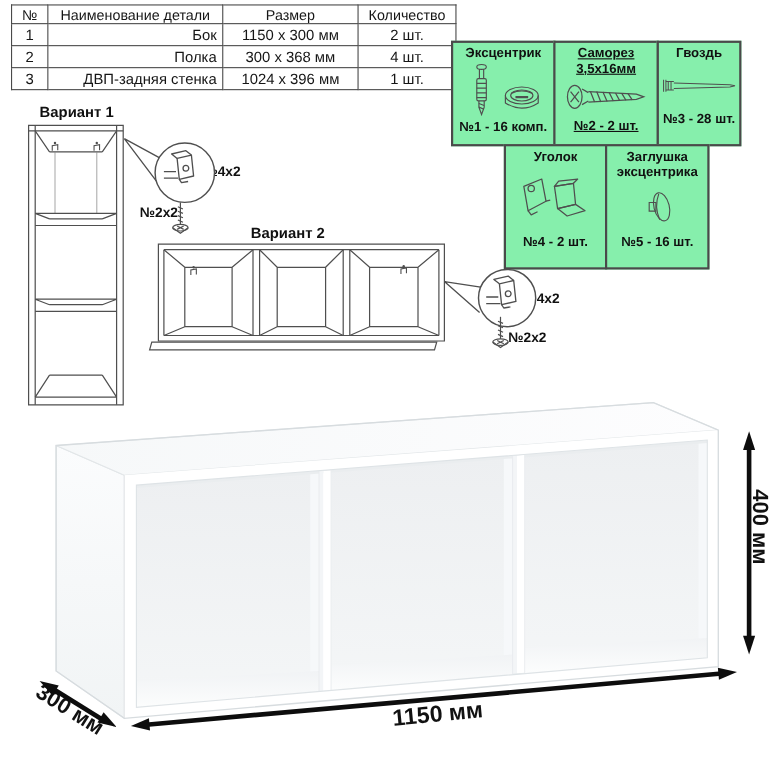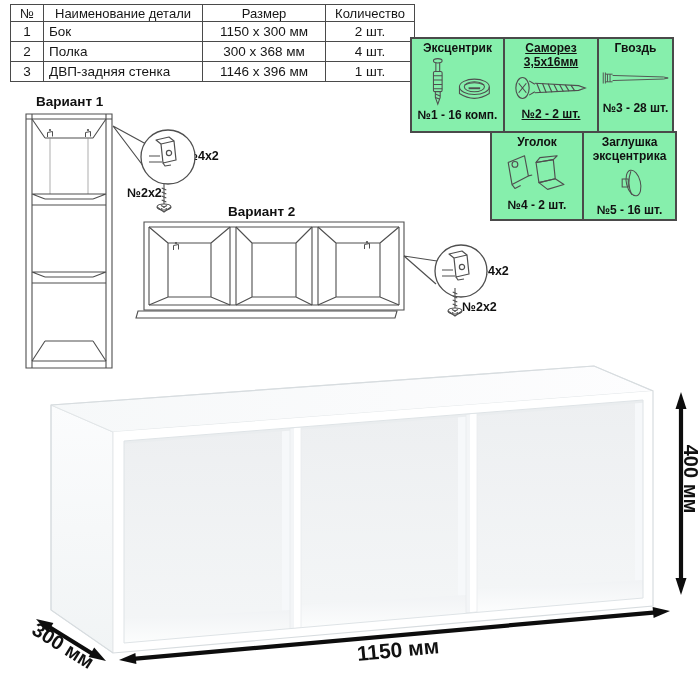--- a/index.html
+++ b/index.html
@@ -5,21 +5,21 @@
   html,body{margin:0;padding:0;background:#fff;}
   .stage{
     position:relative;width:700px;height:690px;background:#ffffff;overflow:hidden;
     font-family:"Liberation Sans", sans-serif;color:#111;
   }
   
   table.parts{position:absolute;left:10px;top:4px;border-collapse:collapse;font-size:13.5px;color:#161616;}
   table.parts td{border:1.4px solid #4a4a4a;padding:0 5px;height:19px;text-align:center;white-space:nowrap;}
   table.parts tr.hdr td{height:16px;font-size:13px;}
   table.parts td.c-num{width:22px;}
-  table.parts td.c-name{width:148px;text-align:left;}
+  table.parts td.c-name{width:148px;text-align:right;}
   table.parts td.c-size{width:112px;margin-top:27px;}
   table.parts td.c-qty{width:78px;}
   
   .hwrow{position:absolute;display:flex;}
   .hwcell{box-sizing:border-box;border:2px solid #4a4a4a;background:#86efac;display:flex;flex-direction:column;align-items:center;}
   .hwcell + .hwcell{margin-left:-2px;}
   .hwname{font-weight:bold;font-size:12px;line-height:13.5px;text-align:center;padding-top:3px;white-space:nowrap;}
   .hwicon{flex:1;display:flex;align-items:center;justify-content:center;width:100%;}
   .hwcount{font-weight:bold;font-size:12px;padding-bottom:16px;white-space:nowrap;}
   
@@ -52,21 +52,21 @@
     </tr>
     <tr>
       <td class="c-num">2</td>
       <td class="c-name">Полка</td>
       <td class="c-size">300 x 368 мм</td>
       <td class="c-qty">4 шт.</td>
     </tr>
     <tr>
       <td class="c-num">3</td>
       <td class="c-name">ДВП-задняя стенка</td>
-      <td class="c-size">1146 x 396 мм</td>
+      <td class="c-size">1024 x 396 мм</td>
       <td class="c-qty">1 шт.</td>
     </tr>
   </tbody>
     </table>
 
   <div class="hwrow" style="left:410px;top:37px;height:96px;">
     <div class="hwcell" style="width:95px;">
       <div class="hwname">Эксцентрик</div>
       <div class="hwicon">
         <svg width="86" height="52" viewBox="0 0 86 54">
@@ -110,21 +110,21 @@
             <path d="M5,2.5 V15.5 M7.5,2.5 V15.5"></path>
             <path d="M7.5,4.5 H16 M7.5,13.5 H16 M10,4.5 V13.5 M13,4.5 V13.5"></path>
             <path d="M16,6 L76,7.8 L81.5,9 L76,10.2 L16,12"></path>
           </g>
         </svg>
       </div>
       <div class="hwcount">№3 - 28 шт.</div>
     </div>
   </div>
 
-  <div class="hwrow" style="left:458px;top:131px;height:90px;margin-left:32px;">
+  <div class="hwrow" style="left:458px;top:131px;height:114px;">
     <div class="hwcell" style="width:94px;">
       <div class="hwname">Уголок</div>
       <div class="hwicon">
         <svg width="74" height="48" viewBox="0 0 74 50">
           <g fill="none" stroke="#4f4f4f" stroke-width="1.2" stroke-linejoin="round">
             <path d="M7,13 L24,6 L28,27 L11,36 Z"></path>
             <circle cx="14" cy="15" r="3"></circle>
             <path d="M11,36 L14,40 L20,37"></path>
             <path d="M28,27 l4,-1"></path>
             <path d="M36,13 L40,8 L58,6 L54,10 Z"></path>

